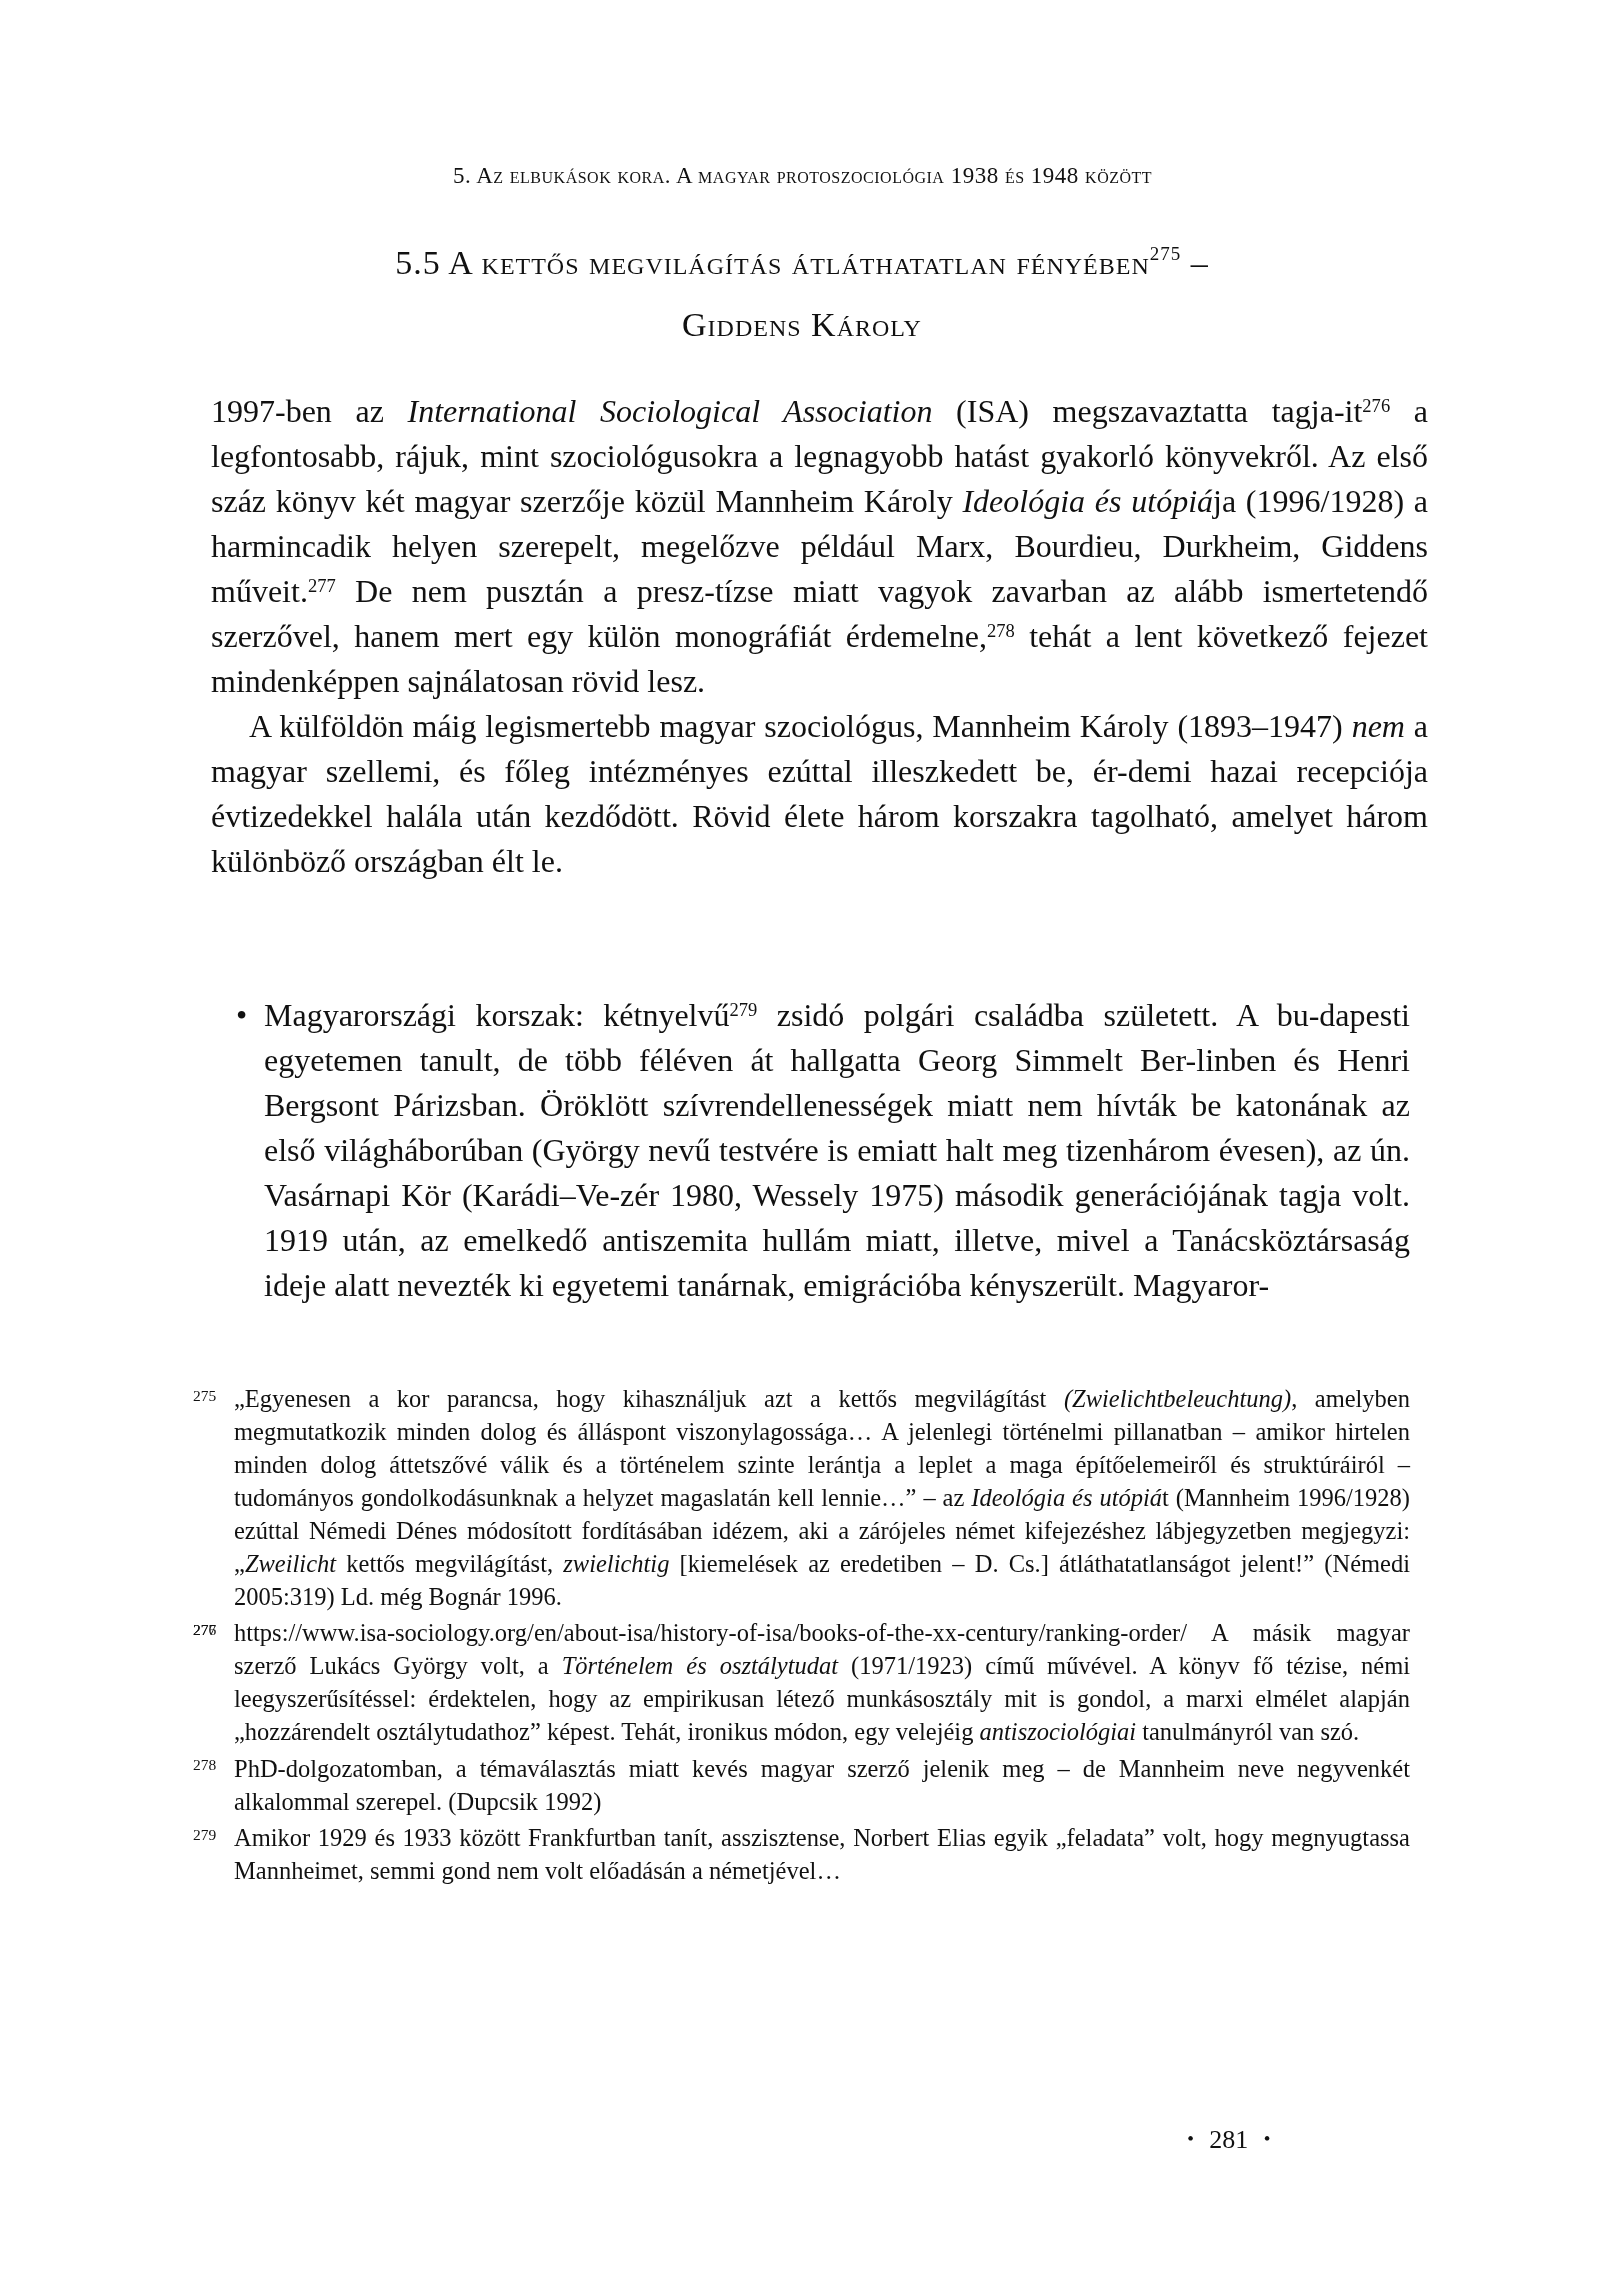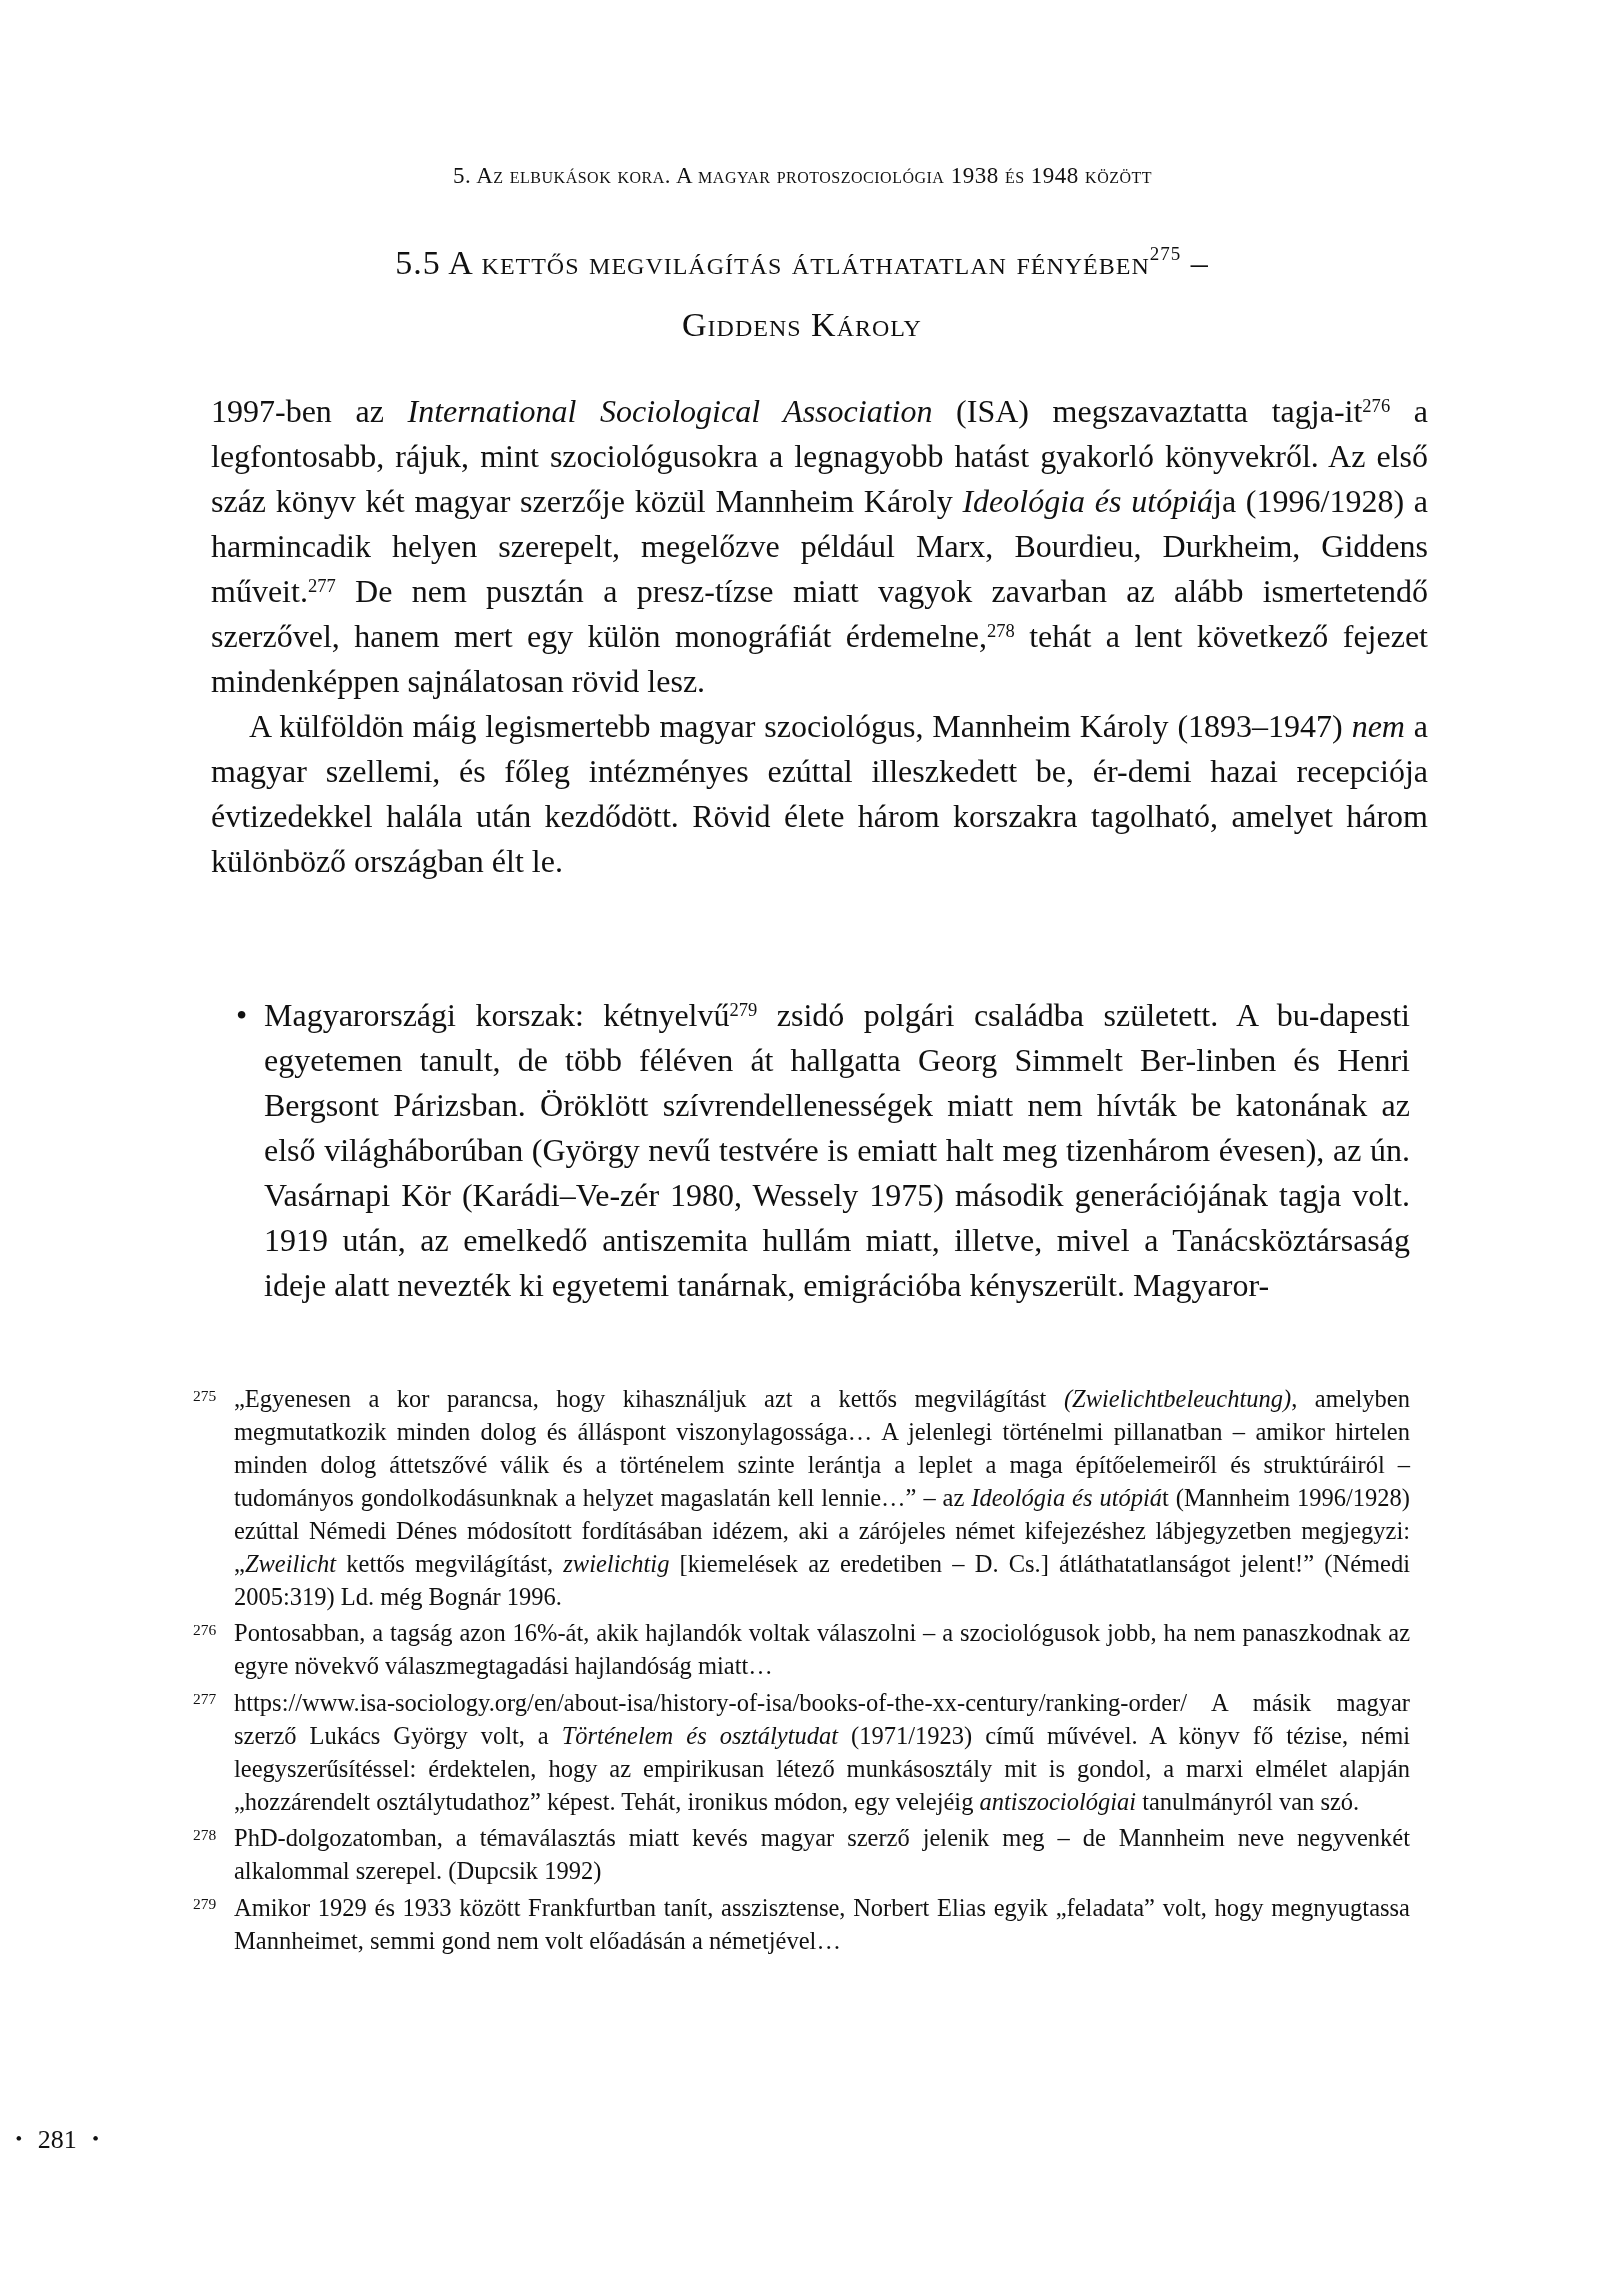--- a/index.html
+++ b/index.html
@@ -33,21 +33,21 @@
   .bullet-item { position: relative; padding-left: 71px; text-align: justify; }
   .bullet-dot { position: absolute; left: 43px; top: 0; }
   .footnotes {
     position: absolute; left: 193px; width: 1217px; top: 1382px;
     font-size: 24.5px; line-height: 33px;
   }
   .fn { position: relative; padding-left: 41px; text-align: justify; margin: 0 0 3.4px 0; }
   .fn-num { position: absolute; left: 0; top: -3.4px; font-size: 15.5px; }
   .page-number {
     position: absolute; left: 0; width: 1286px; top: 2125px;
-    text-align: left; font-size: 26px;
+    text-align: right; font-size: 26px;
   }
   .page-number .dot { font-size: 19px; margin: 0 15.5px; vertical-align: 2.6px; }
   i { font-style: italic; }
 </style>
 </head>
 <body>
 
 <div class="page">
 
   <div class="running-header">5. Az elbukások kora. A magyar protoszociológia 1938 és 1948 között</div>
@@ -69,21 +69,20 @@
     </div>
   </div>
 
   <div class="footnotes">
     <div class="fn">
       <span class="fn-num">275</span>
       <span>„Egyenesen a kor parancsa, hogy kihasználjuk azt a kettős megvilágítást </span><i>(Zwielichtbeleuchtung)</i><span>, amelyben megmutatkozik minden dolog és álláspont viszonylagossága… A jelenlegi történelmi pillanatban – amikor hirtelen minden dolog áttetszővé válik és a történelem szinte lerántja a leplet a maga építőelemeiről és struktúráiról – tudományos gondolkodásunknak a helyzet magaslatán kell lennie…” – az </span><i>Ideológia és utópiá</i><span>t (Mannheim 1996/1928) ezúttal Némedi Dénes módosított fordításában idézem, aki a zárójeles német kifejezéshez lábjegyzetben megjegyzi: „</span><i>Zweilicht</i><span> kettős megvilágítást, </span><i>zwielichtig</i><span> [kiemelések az eredetiben – D. Cs.] átláthatatlanságot jelent!” (Némedi 2005:319) Ld. még Bognár 1996.</span>
     </div>
     <div class="fn">
       <span class="fn-num">276</span>
-      <span>Pontosabban, a tagság azon 16%-át, akik hajlandók voltak válaszolni – a szociológusok jobb, ha nem panaszkodnak az egyre növekvő válaszmegtagadási hajlandóság miatt…</span>
     </div>
     <div class="fn">
       <span class="fn-num">277</span>
       <span>https://www.isa-sociology.org/en/about-isa/history-of-isa/books-of-the-xx-century/ranking-order/ A másik magyar szerző Lukács György volt, a </span><i>Történelem és osztálytudat</i><span> (1971/1923) című művével. A könyv fő tézise, némi leegyszerűsítéssel: érdektelen, hogy az empirikusan létező munkásosztály mit is gondol, a marxi elmélet alapján „hozzárendelt osztálytudathoz” képest. Tehát, ironikus módon, egy velejéig </span><i>antiszociológiai</i><span> tanulmányról van szó.</span>
     </div>
     <div class="fn">
       <span class="fn-num">278</span>
       <span>PhD-dolgozatomban, a témaválasztás miatt kevés magyar szerző jelenik meg – de Mannheim neve negyvenkét alkalommal szerepel. (Dupcsik 1992)</span>
     </div>
     <div class="fn">

